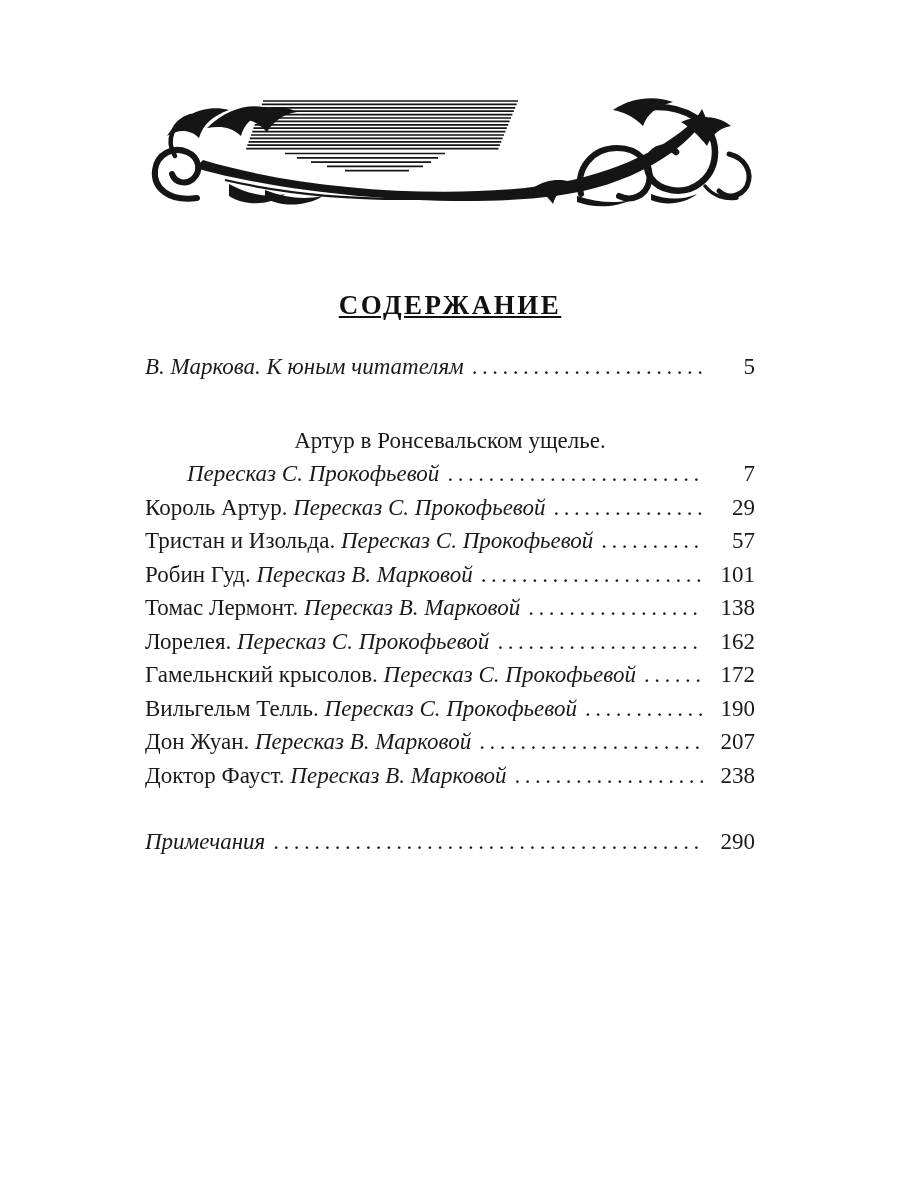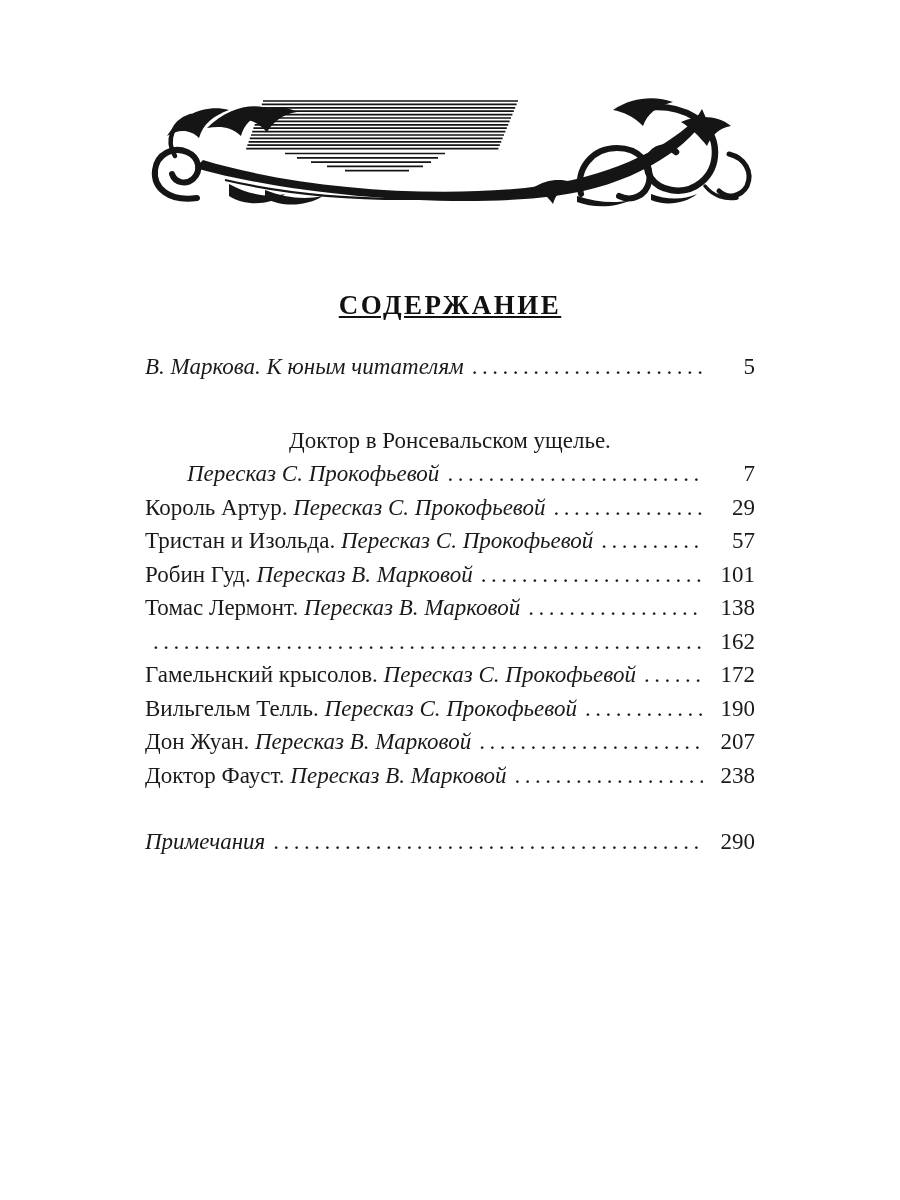--- a/index.html
+++ b/index.html
@@ -123,21 +123,21 @@
 
     <div class="toc-title">СОДЕРЖАНИЕ</div>
 
     <div class="toc-list">
         <div class="toc-row">
     <span class="toc-text"><span class="roman"></span><span class="ital">В. Маркова. К юным читателям</span></span>
     <span class="leader"></span>
     <span class="page-num">5</span>
   </div>
         <div class="toc-row gap-before-big">
-    <span class="toc-text"><span class="roman">Доктор в Ронсевальском ущелье.</span><span class="ital"></span></span>
+    <span class="toc-text"><span class="roman">Артур в Ронсевальском ущелье.</span><span class="ital"></span></span>
 
   </div>
         <div class="toc-row indent">
     <span class="toc-text"><span class="roman"></span><span class="ital">Пересказ С. Прокофьевой</span></span>
     <span class="leader"></span>
     <span class="page-num">7</span>
   </div>
         <div class="toc-row">
     <span class="toc-text"><span class="roman">Король Артур. </span><span class="ital">Пересказ С. Прокофьевой</span></span>
     <span class="leader"></span>
@@ -152,20 +152,21 @@
     <span class="toc-text"><span class="roman">Робин Гуд. </span><span class="ital">Пересказ В. Марковой</span></span>
     <span class="leader"></span>
     <span class="page-num">101</span>
   </div>
         <div class="toc-row">
     <span class="toc-text"><span class="roman">Томас Лермонт. </span><span class="ital">Пересказ В. Марковой</span></span>
     <span class="leader"></span>
     <span class="page-num">138</span>
   </div>
         <div class="toc-row">
+    <span class="toc-text"><span class="roman">Лорелея. </span><span class="ital">Пересказ С. Прокофьевой</span></span>
     <span class="leader"></span>
     <span class="page-num">162</span>
   </div>
         <div class="toc-row">
     <span class="toc-text"><span class="roman">Гамельнский крысолов. </span><span class="ital">Пересказ С. Прокофьевой</span></span>
     <span class="leader"></span>
     <span class="page-num">172</span>
   </div>
         <div class="toc-row">
     <span class="toc-text"><span class="roman">Вильгельм Телль. </span><span class="ital">Пересказ С. Прокофьевой</span></span>

